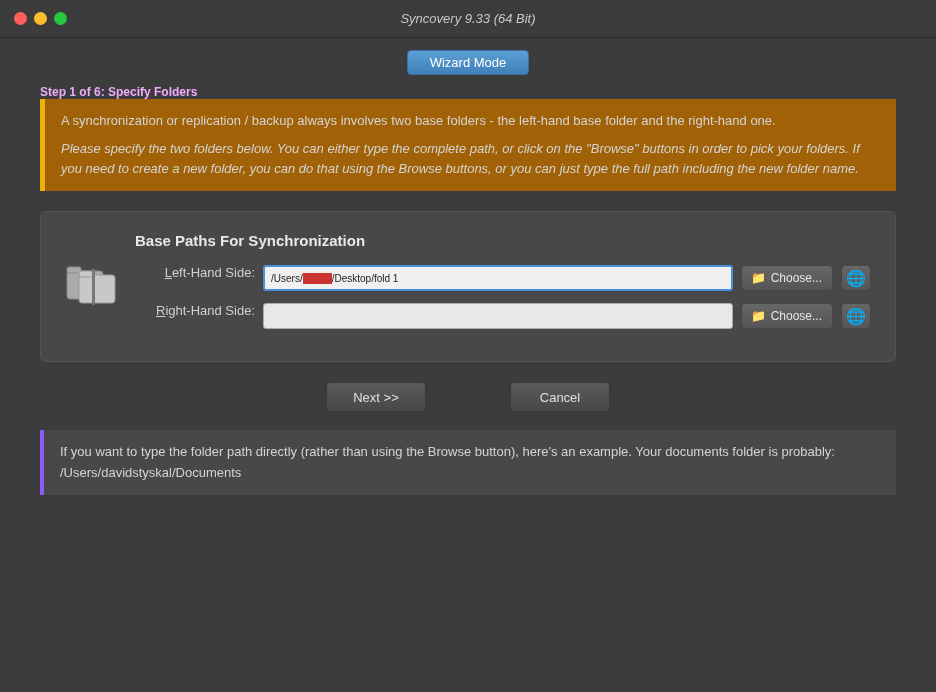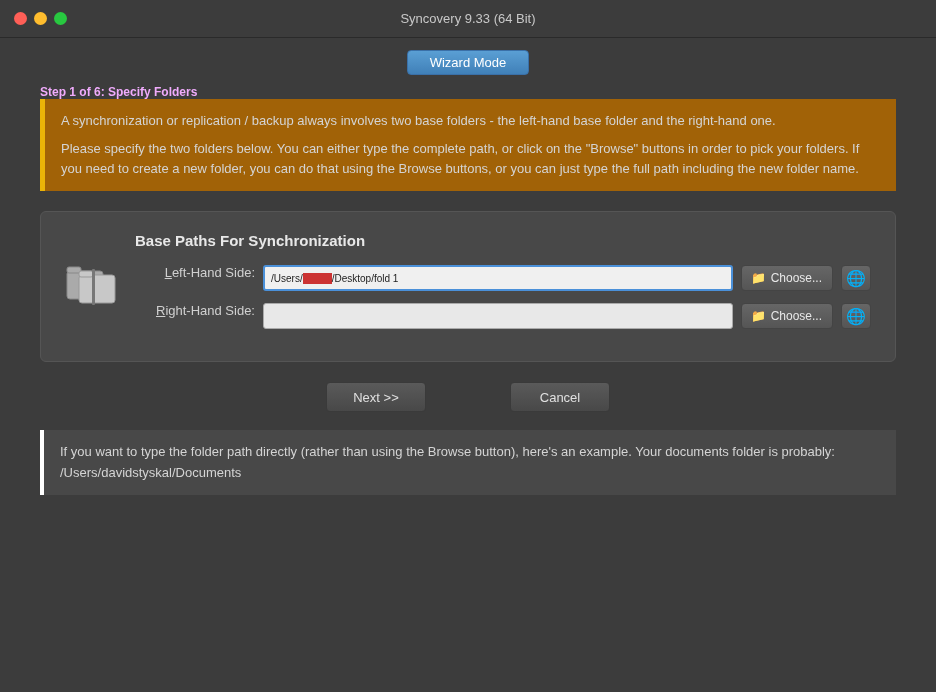--- a/index.html
+++ b/index.html
@@ -16,20 +16,21 @@
 
     
     .titlebar {
       height: 38px;
       background: #3c3c3c;
       display: flex;
       align-items: center;
       justify-content: center;
       position: relative;
       border-bottom: 1px solid #2a2a2a;
+      font-style: italic;
     }
 
     .titlebar-buttons {
       position: absolute;
       left: 14px;
       display: flex;
       gap: 7px;
     }
 
     .titlebar-btn {
@@ -86,20 +87,21 @@
       border-left: 5px solid #eab308;
       padding: 12px 16px;
       margin-bottom: 20px;
       line-height: 1.55;
       color: #d4d4d4;
       font-size: 13px;
     }
 
     .info-box p + p {
       margin-top: 8px;
+      font-style: italic;
     }
 
     
     .sync-panel {
       background: #484848;
       border: 1px solid #555;
       border-radius: 6px;
       padding: 20px 24px;
       display: flex;
       align-items: center;
@@ -222,21 +224,21 @@
 
     .cancel-btn {
       background: linear-gradient(to bottom, #5a5a5a, #484848);
       color: #e0e0e0;
       border: 1px solid #3a3a3a;
     }
 
     
     .bottom-info-box {
       background: #484848;
-      border-left: 4px solid #ffffff;
+      border-left: 4px solid #8b5cf6;
       padding: 12px 16px;
       margin-top: 18px;
       line-height: 1.55;
       color: #d4d4d4;
       font-size: 13px;
     }
 
     
     .folder-svg {
       display: block;

